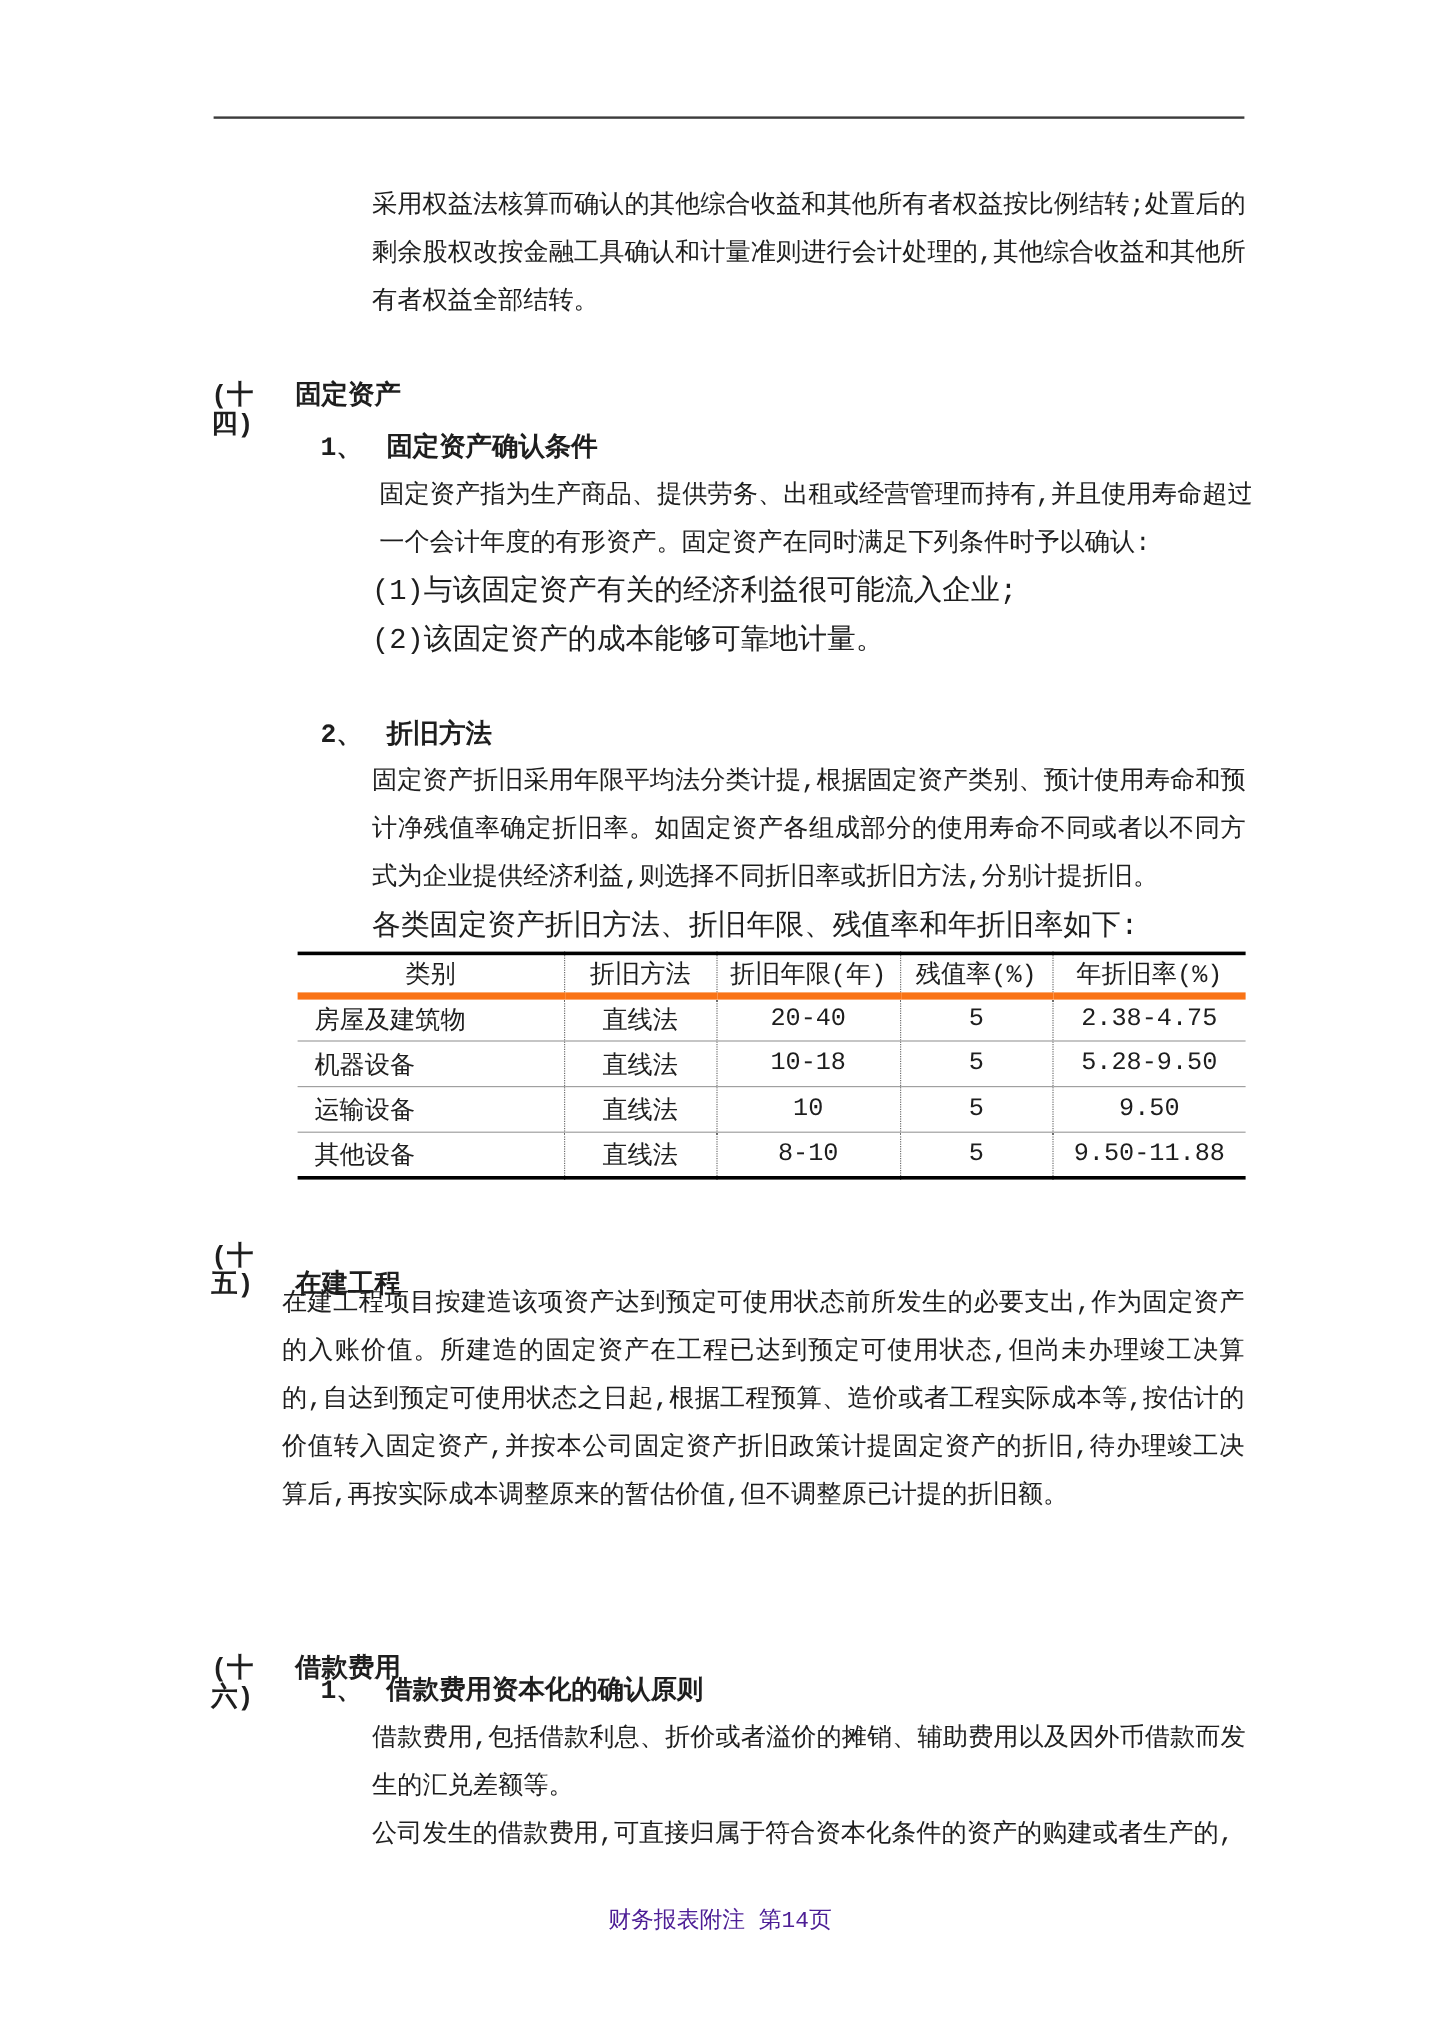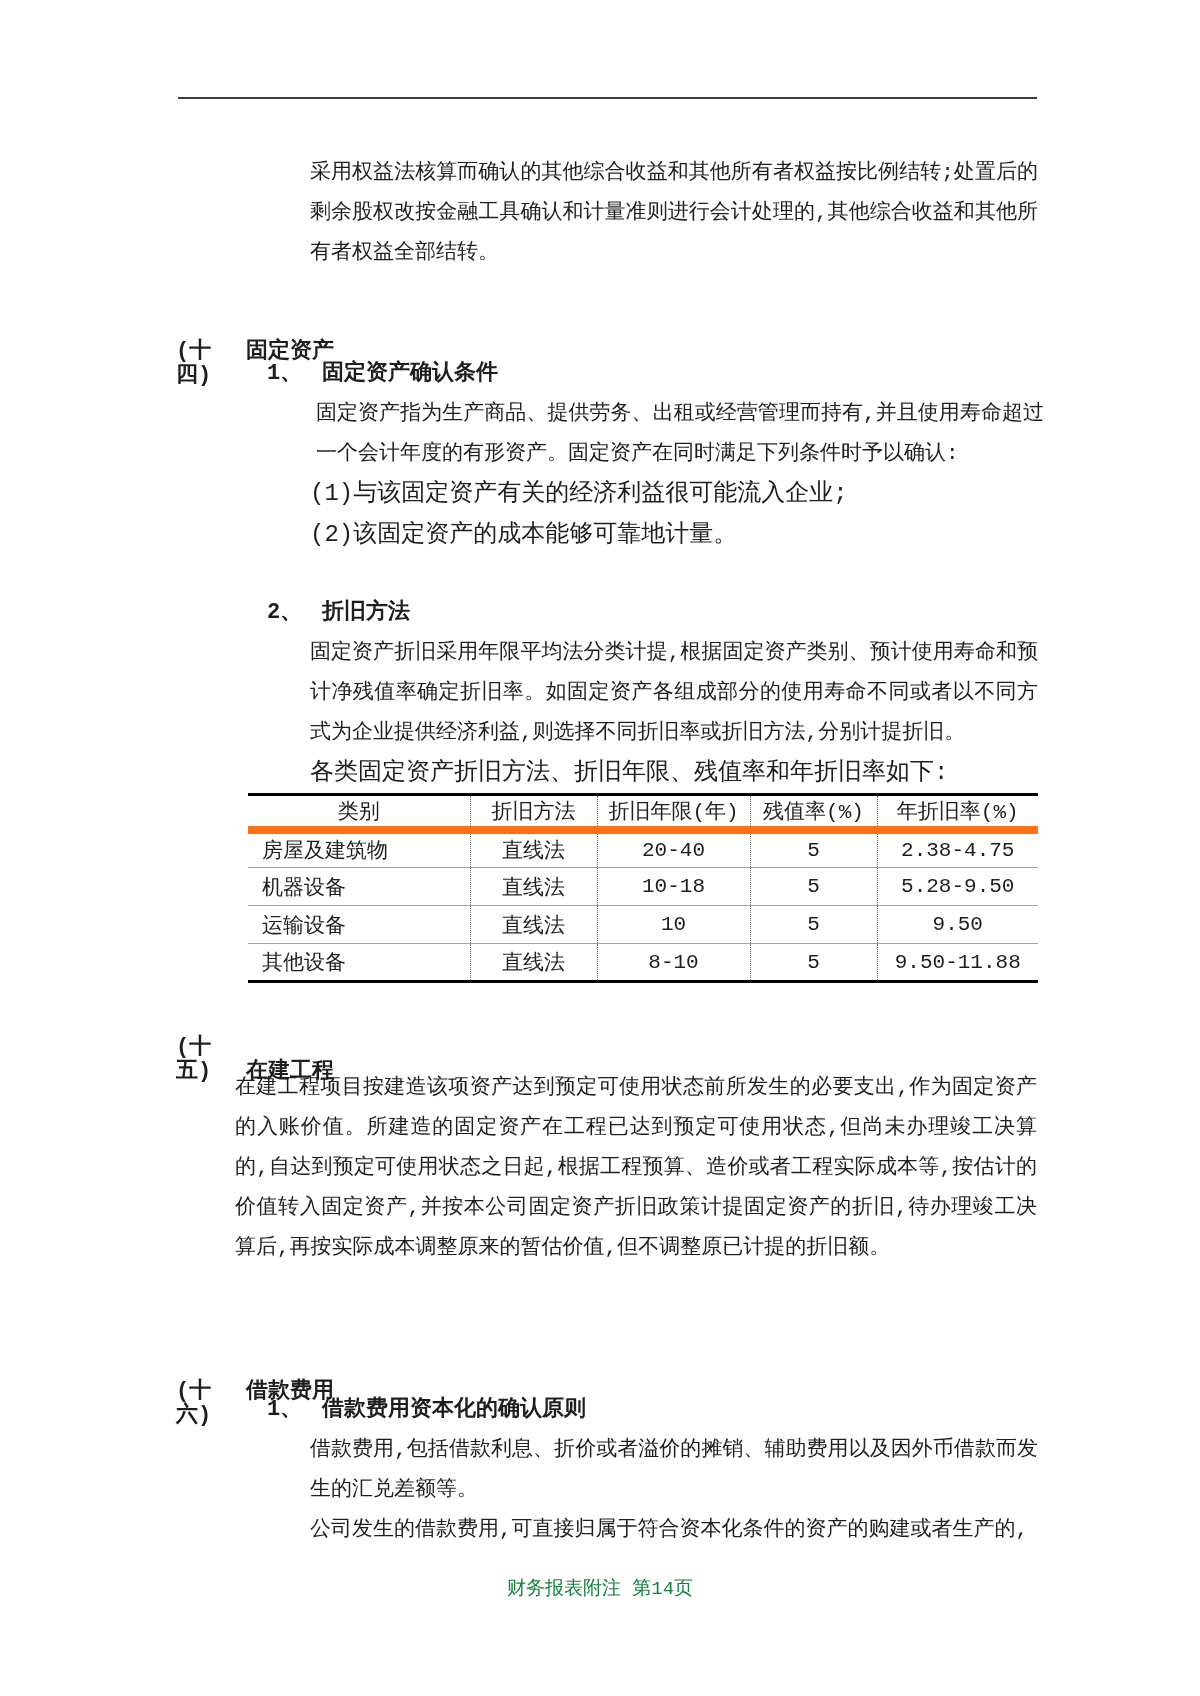--- a/index.html
+++ b/index.html
@@ -60,44 +60,45 @@
     font-weight: normal;
     text-align: center;
     vertical-align: middle;
     padding: 0;
     border-right: 1px dotted #6e6e6e;
   }
   table.dep-table th:last-child, table.dep-table td:last-child {
     border-right: none;
   }
   table.dep-table thead tr { height: 35px; }
-  table.dep-table thead tr th { border-bottom: 8px solid #f97316; }
+  table.dep-table thead tr th { border-bottom: 6px solid #f97316; }
   table.dep-table tbody tr { height: 38px; }
   table.dep-table tbody tr + tr td { border-top: 1px solid #a0a0a0; }
   table.dep-table tbody td.cat-cell {
     text-align: left;
     padding-left: 14px;
   }
   .footer-text {
     font-size: 19px;
     line-height: 24px;
     text-align: center;
-    color: #15803d;
+    color: #4c1d95;
+    margin-top: 12px;
   }
 </style>
 </head>
 <body>
 
 <div id="page">
 
   <div class="abs rule" style="top:97px; left:178px; width:859px;"></div>
 
   <div class="abs body-text" style="top:153px; left:310px; width:728px;">采用权益法核算而确认的其他综合收益和其他所有者权益按比例结转;处置后的剩余股权改按金融工具确认和计量准则进行会计处理的,其他综合收益和其他所有者权益全部结转。</div>
 
-  <div class="abs section-head" style="top:319px; left:176px; width:900px;margin-top:21px;">
+  <div class="abs section-head" style="top:319px; left:176px; width:900px;">
     <span class="sec-label">(十四)</span>
     <span>固定资产</span>
   </div>
 
   <div class="abs sub-head" style="top:362px; left:267px; width:800px;">
     <span class="sub-num">1、</span>
     <span>固定资产确认条件</span>
   </div>
 
   <div class="abs body-text" style="top:394px; left:316px; width:728px;">固定资产指为生产商品、提供劳务、出租或经营管理而持有,并且使用寿命超过一个会计年度的有形资产。固定资产在同时满足下列条件时予以确认:</div>

